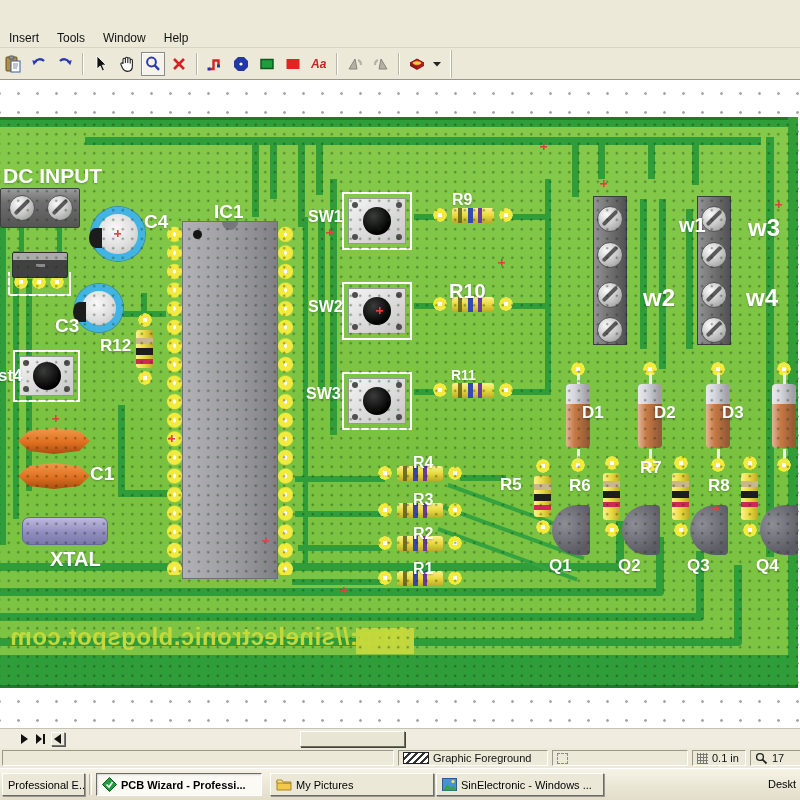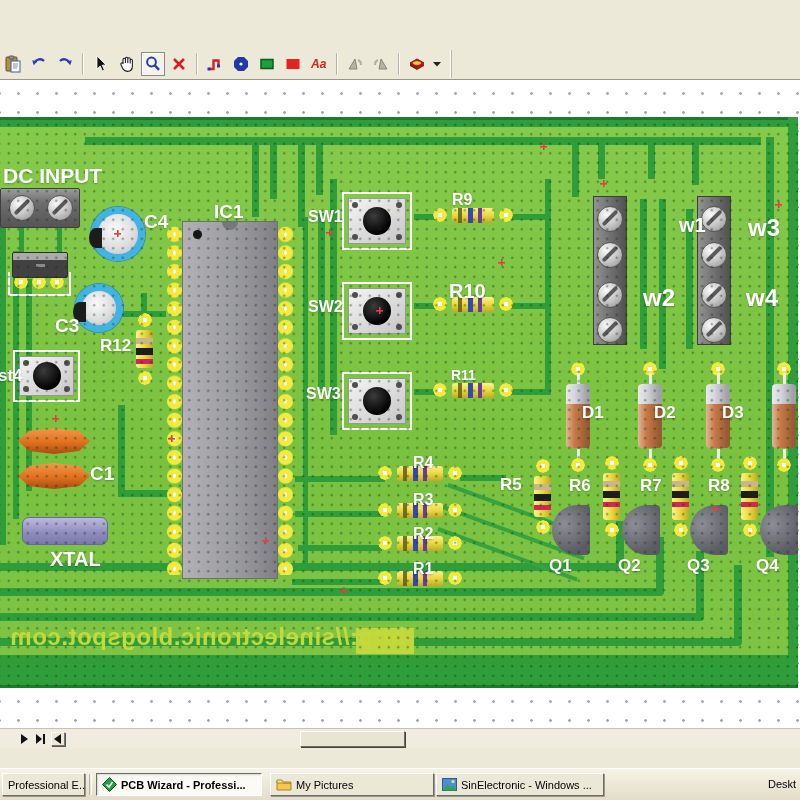--- a/index.html
+++ b/index.html
@@ -121,20 +121,26 @@
     box-shadow:inset 1px 1px 2px rgba(0,0,0,.15); }
   .tgroove { position:absolute; top:5px; width:3px; height:21px;
     border-left:1px solid #b8b5a5; border-right:1px solid #fff; }
 </style>
 </head>
 <body>
 
 <div id="stage">
 
 
+  <div class="abs menubar">
+    <span class="menuitem">Insert</span>
+    <span class="menuitem">Tools</span>
+    <span class="menuitem">Window</span>
+    <span class="menuitem">Help</span>
+  </div>
 
   <div class="abs toolbar">
     <div class="tbtn">
       <svg width="18" height="18" viewBox="0 0 18 18">
           <rect x="2" y="2" width="11" height="14" rx="1" fill="#b09048" stroke="#6a5020"></rect>
           <rect x="5" y="1" width="5" height="3" rx="1" fill="#9a9a9a" stroke="#555"></rect>
           <rect x="7" y="6" width="9" height="11" fill="#fff" stroke="#3a5aa8"></rect>
           <path d="M9 9h5M9 11h5M9 13h4" stroke="#88a" stroke-width="1"></path>
         </svg>
     </div>
@@ -476,21 +482,21 @@
       <span class="plabel" style="left:451px;top:250px;font-size:14px">R11</span>
       <span class="plabel" style="left:679px;top:97px;font-size:20px">w1</span>
       <span class="plabel" style="left:643px;top:167px;font-size:24px">w2</span>
       <span class="plabel" style="left:748px;top:97px;font-size:24px">w3</span>
       <span class="plabel" style="left:746px;top:167px;font-size:24px">w4</span>
       <span class="plabel" style="left:582px;top:286px">D1</span>
       <span class="plabel" style="left:654px;top:286px">D2</span>
       <span class="plabel" style="left:722px;top:286px">D3</span>
       <span class="plabel" style="left:500px;top:358px">R5</span>
       <span class="plabel" style="left:569px;top:359px">R6</span>
-      <span class="plabel" style="left:640px;top:359px">R7</span>
+      <span class="plabel" style="left:640px;top:341px">R7</span>
       <span class="plabel" style="left:708px;top:359px">R8</span>
       <span class="plabel" style="left:549px;top:439px">Q1</span>
       <span class="plabel" style="left:618px;top:439px">Q2</span>
       <span class="plabel" style="left:687px;top:439px">Q3</span>
       <span class="plabel" style="left:756px;top:439px">Q4</span>
       <span class="plabel" style="left:413px;top:337px;font-size:16px">R4</span>
       <span class="plabel" style="left:413px;top:374px;font-size:16px">R3</span>
       <span class="plabel" style="left:413px;top:408px;font-size:16px">R2</span>
       <span class="plabel" style="left:413px;top:443px;font-size:16px">R1</span>
       <span class="plabel mirror" style="left:10px;top:506px">http://sinelectronic.blogspot.com</span>
@@ -510,20 +516,41 @@
         </svg>
     </div>
     <div class="navb raised" style="left:51px">
       <svg width="8" height="10" viewBox="0 0 8 10">
           <polygon points="7,0 0,5 7,10" fill="#111"></polygon>
         </svg>
     </div>
     <div class="thumb"></div>
   </div>
 
+  <div class="abs statusbar">
+    <div class="scell" style="left:2px;width:392px"></div>
+    <div class="scell" style="left:398px;width:150px">
+      <span class="hatch"></span>
+      <span>Graphic Foreground</span>
+    </div>
+    <div class="scell" style="left:552px;width:136px">
+      <span class="selico"></span>
+    </div>
+    <div class="scell" style="left:692px;width:54px">
+      <span class="gridico"></span>
+      <span>0.1 in</span>
+    </div>
+    <div class="scell" style="left:750px;width:52px">
+      <svg width="13" height="13" viewBox="0 0 13 13">
+          <circle cx="5" cy="5" r="3.4" fill="none" stroke="#222" stroke-width="1.4"></circle>
+          <line x1="7.6" y1="7.6" x2="11.5" y2="11.5" stroke="#222" stroke-width="1.8"></line>
+        </svg>
+      <span>17</span>
+    </div>
+  </div>
 
   <div class="abs taskbar">
     <div class="task" style="left:2px;width:83px">
       <span>Professional E...</span>
     </div>
     <div class="tgroove" style="left:89px"></div>
     <div class="task active" style="left:96px;width:166px">
       <svg width="15" height="15" viewBox="0 0 15 15">
           <polygon points="7.5,0.5 14.5,7.5 7.5,14.5 0.5,7.5" fill="#1e9e3e" stroke="#0a5a1e"></polygon>
           <polyline points="4.5,7.5 7,10 10.5,5" fill="none" stroke="#fff" stroke-width="1.6"></polyline>

